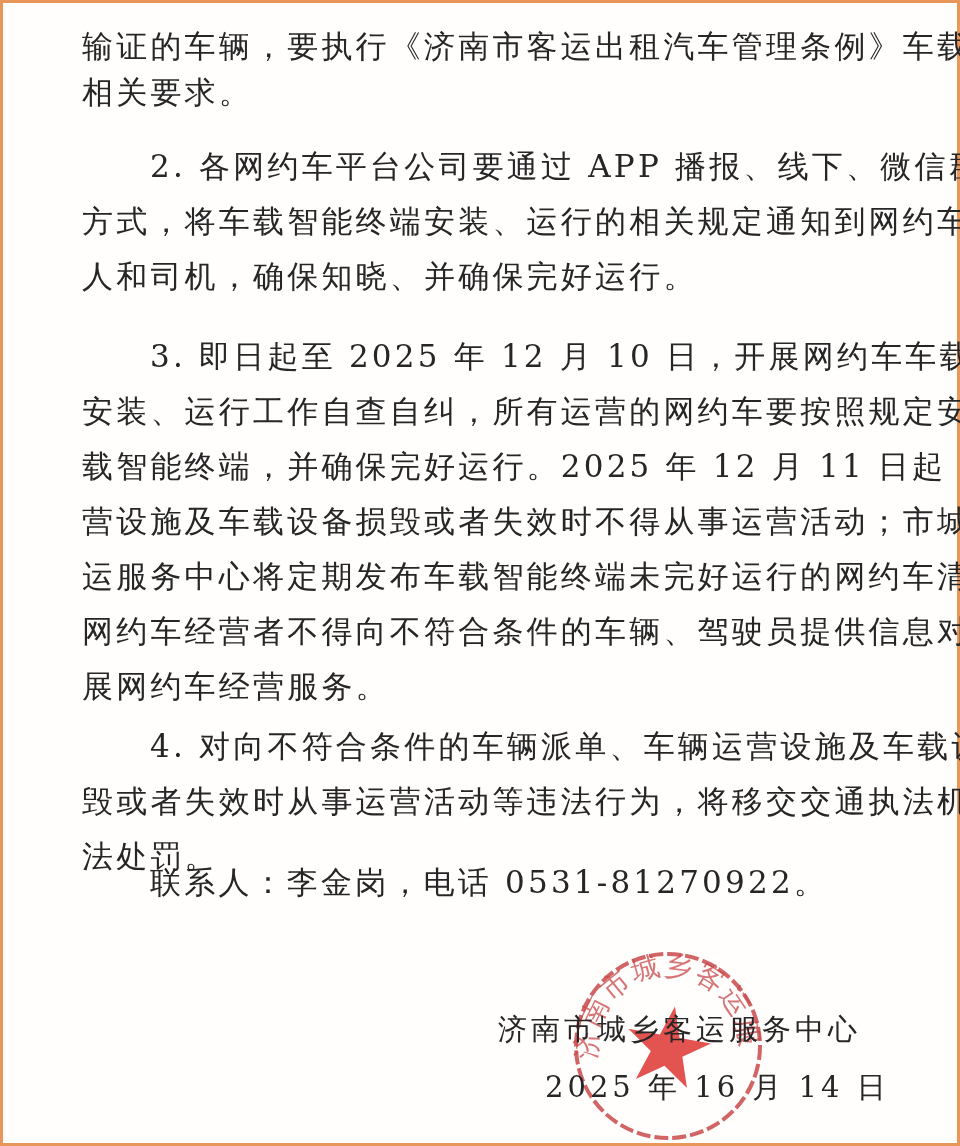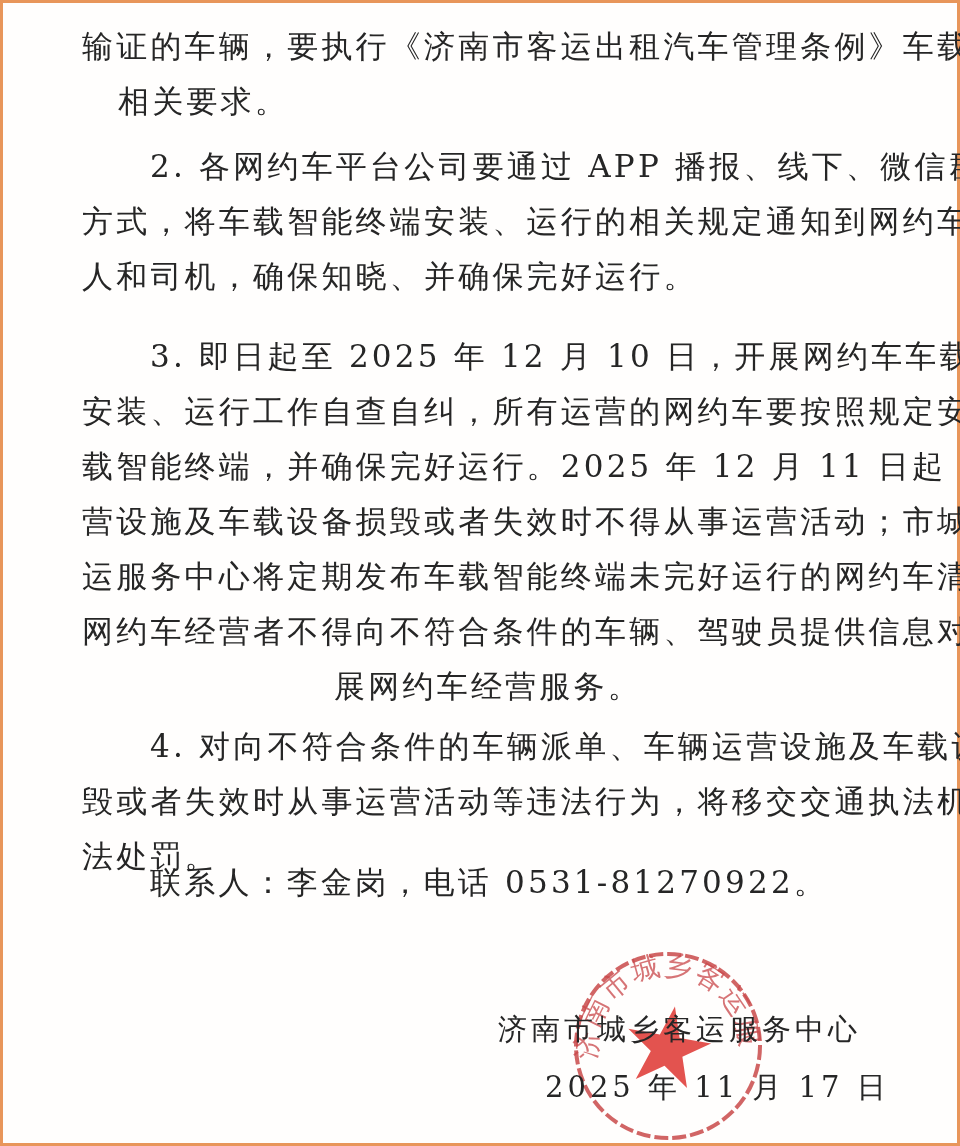--- a/index.html
+++ b/index.html
@@ -42,33 +42,33 @@
     width: 200px; height: 202px;
   }
 </style>
 </head>
 <body>
 
 <div class="frame"></div>
 
 <div>
   <div class="line just" style="top:26px;">输证的车辆，要执行《济南市客运出租汽车管理条例》车载设备</div>
-  <div class="line" style="top:81px;margin-left:36px;">相关要求。</div>
+  <div class="line" style="top:72px;">相关要求。</div>
 
   <div class="line indent just" style="top:146px;">2. 各网约车平台公司要通过 APP 播报、线下、微信群等多种</div>
   <div class="line just" style="top:201px;">方式，将车载智能终端安装、运行的相关规定通知到网约车所有</div>
   <div class="line" style="top:256px;">人和司机，确保知晓、并确保完好运行。</div>
 
   <div class="line indent just" style="top:336px;">3. 即日起至 2025 年 12 月 10 日，开展网约车车载智能终端</div>
   <div class="line just" style="top:391px;">安装、运行工作自查自纠，所有运营的网约车要按照规定安装车</div>
   <div class="line just" style="top:446px;">载智能终端，并确保完好运行。2025 年 12 月 11 日起，车辆运</div>
   <div class="line just" style="top:501px;">营设施及车载设备损毁或者失效时不得从事运营活动；市城乡客</div>
   <div class="line just" style="top:556px;">运服务中心将定期发布车载智能终端未完好运行的网约车清单，</div>
   <div class="line just" style="top:611px;">网约车经营者不得向不符合条件的车辆、驾驶员提供信息对接开</div>
-  <div class="line" style="top:666px;text-align:center;">展网约车经营服务。</div>
+  <div class="line" style="top:666px;">展网约车经营服务。</div>
 
   <div class="line indent just" style="top:726px;">4. 对向不符合条件的车辆派单、车辆运营设施及车载设备损</div>
   <div class="line just" style="top:781px;">毁或者失效时从事运营活动等违法行为，将移交交通执法机构依</div>
   <div class="line" style="top:836px;">法处罚。</div>
 
   <div class="line indent" style="top:862px;">联系人：李金岗，电话 0531-81270922。</div>
 </div>
 
 <div class="seal">
   <svg width="200" height="202" viewBox="0 0 200 202">
@@ -77,13 +77,13 @@
     </defs>
     <circle cx="100" cy="102" r="92" fill="none" stroke="#c94a4a" stroke-width="4" stroke-dasharray="14 4" opacity="0.85"></circle>
     <text font-family="DejaVu Serif, serif" font-size="28" fill="#c9474a" opacity="0.75" letter-spacing="2">
       <textPath href="#sealArc" startOffset="2%">济南市城乡客运服务中心</textPath>
     </text>
     <polygon points="100,62 110,92 142,92 116,110 126,140 100,122 74,140 84,110 58,92 90,92" fill="#e0403c" opacity="0.9" transform="rotate(10 100 102)"></polygon>
   </svg>
 </div>
 
 <div class="sig" style="left:498px; top:1010px;">济南市城乡客运服务中心</div>
-<div class="sig" style="left:545px; top:1068px;">2025 年 11 月 17 日</div>
+<div class="sig" style="left:545px; top:1068px;">2025 年 16 月 14 日</div>
 
 </body></html>

